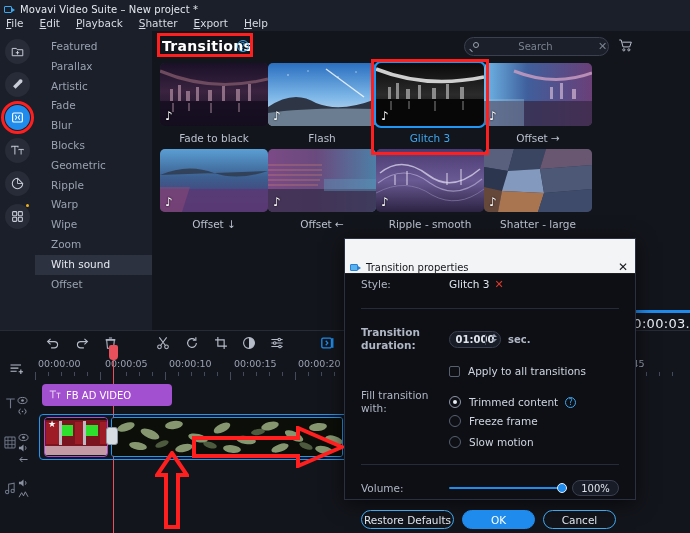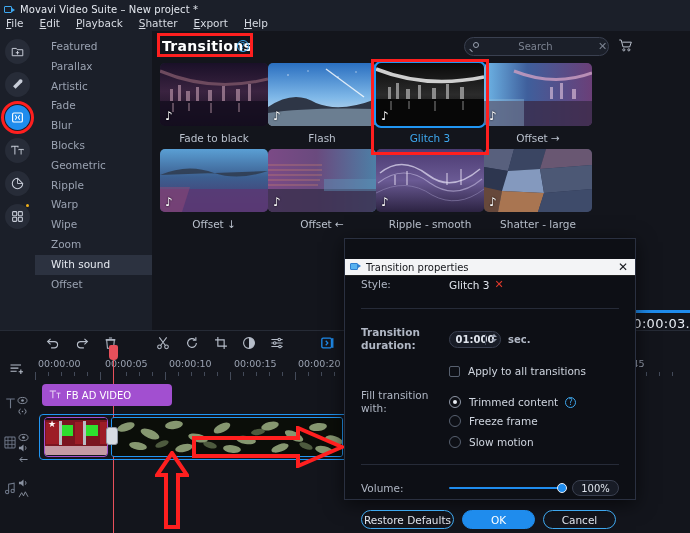--- a/index.html
+++ b/index.html
@@ -113,31 +113,31 @@
 
   
   .tcstrip{position:absolute;right:0;top:310px;width:66px;height:24px;}
   .tcbar{position:absolute;right:0;top:0;width:66px;height:3px;background:#1f8ced;}
   .tctext{position:absolute;right:0px;top:6px;font-size:13px;color:#e9edf4;letter-spacing:.3px;white-space:nowrap;}
   .tcline{position:absolute;right:0;top:25px;width:64px;height:1px;background:#262b36;}
 
   
   .dialog{position:absolute;left:344px;top:238px;width:292px;height:262px;background:#0d0f15;
           border:1px solid #2a3040;box-shadow:0 4px 18px rgba(0,0,0,.6);box-sizing:border-box;}
-  .dlg-title{height:17px;background:#f3f4f6;display:flex;align-items:center;padding:0 5px;
-          border-bottom:1px solid #1f1f1f;box-sizing:border-box;margin-top:20px;}
+  .dlg-title{height:35px;background:#f3f4f6;display:flex;align-items:flex-end;padding:0 5px;
+          border-bottom:1px solid #1f1f1f;box-sizing:border-box;}
   .dlg-title .dicon{width:11px;height:9px;margin-right:5px;position:relative;}
   .dlg-title .dicon .scr{position:absolute;left:0;top:0;width:8px;height:7px;border:1.4px solid #2f7fd0;
           background:#57b2f0;border-radius:1px;box-sizing:border-box;}
   .dlg-title .dicon .tri{position:absolute;right:0;top:1.5px;width:0;height:0;
           border-top:2.2px solid transparent;border-bottom:2.2px solid transparent;border-left:3px solid #2f7fd0;}
   .dlg-title .dt{font-size:10px;color:#14161b;flex:1;}
   .dlg-title .dx{font-size:12px;color:#14161b;line-height:12px;padding:0 2px;}
   .dlg-body{position:absolute;left:0;right:0;top:17px;bottom:0;padding:0 16px;box-sizing:border-box;}
-  .row{display:flex;align-items:center;}
+  .row{display:flex;align-items:flex-start;}
   .lbl{width:88px;color:#b0b7c4;font-size:10.5px;flex:none;line-height:13px;}
   .hr{height:1px;background:#262b38;margin:0 0 0 0;}
   .style-val{color:#dfe4ec;font-size:10.5px;}
   .xred{color:#e0392b;font-weight:bold;margin-left:5px;font-size:11px;}
   .spin{width:52px;height:17px;border:1px solid #3a4050;border-radius:9px;background:#181c26;
         display:flex;align-items:center;justify-content:center;color:#dfe4ec;font-size:10px;
         box-sizing:border-box;position:relative;}
   .spin .sep{position:absolute;right:14px;top:2px;bottom:2px;width:1px;background:#3a4050;}
   .spin .arrows{position:absolute;right:3px;top:2px;display:flex;flex-direction:column;gap:2px;align-items:center;}
   .spin .arrows i{width:0;height:0;border-left:3px solid transparent;border-right:3px solid transparent;}

